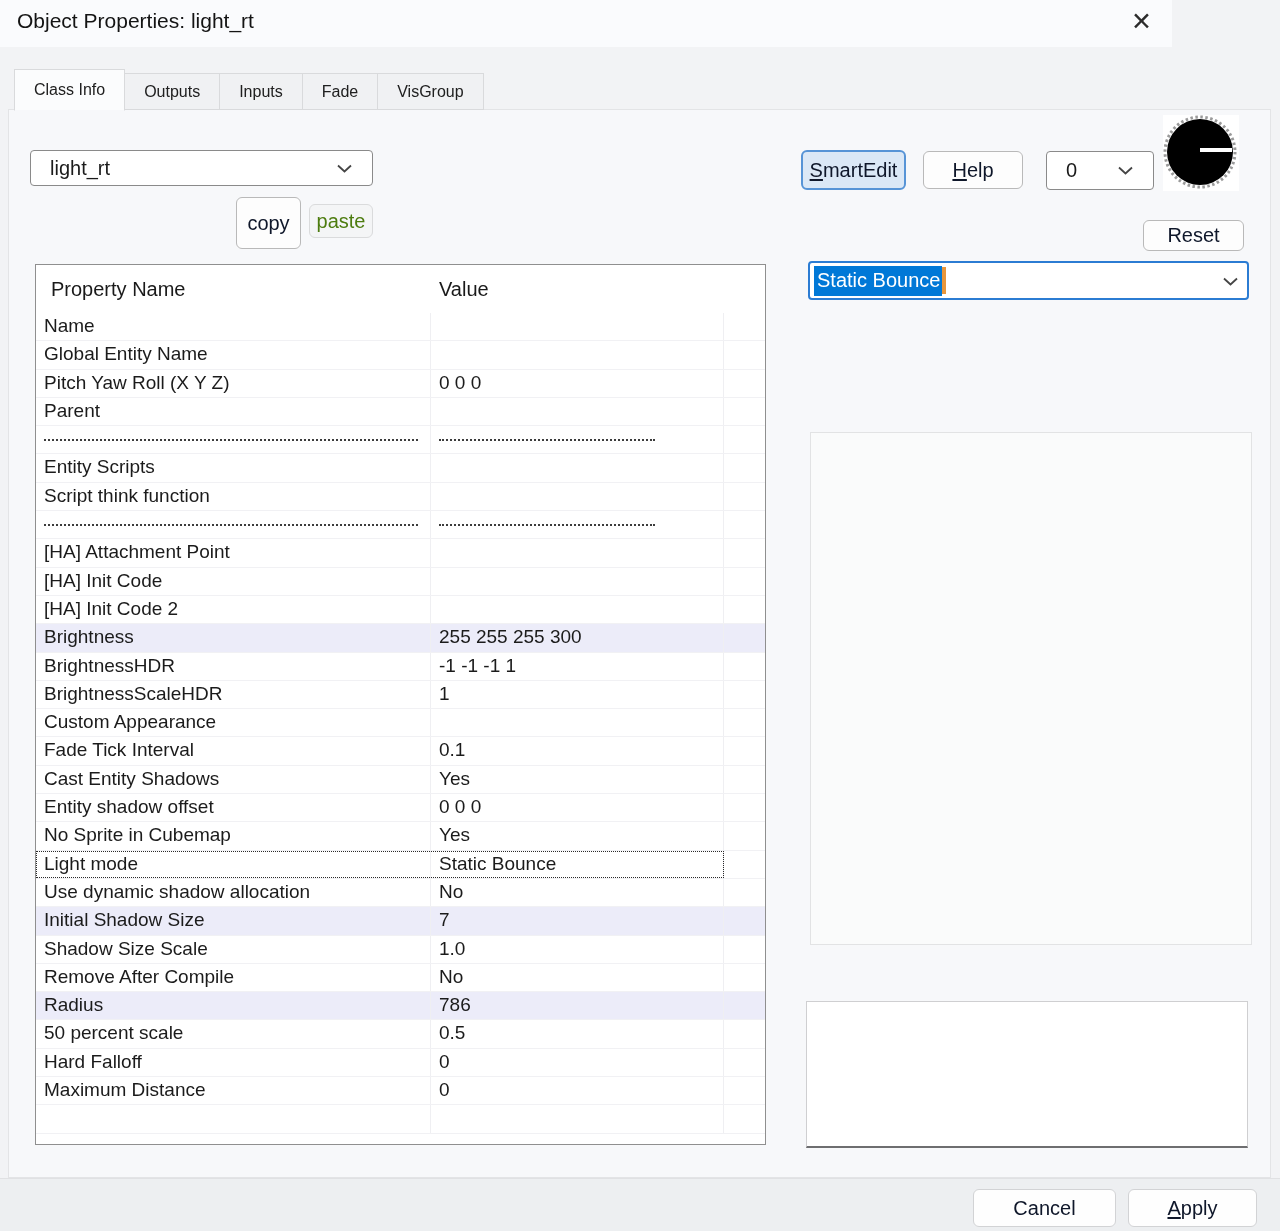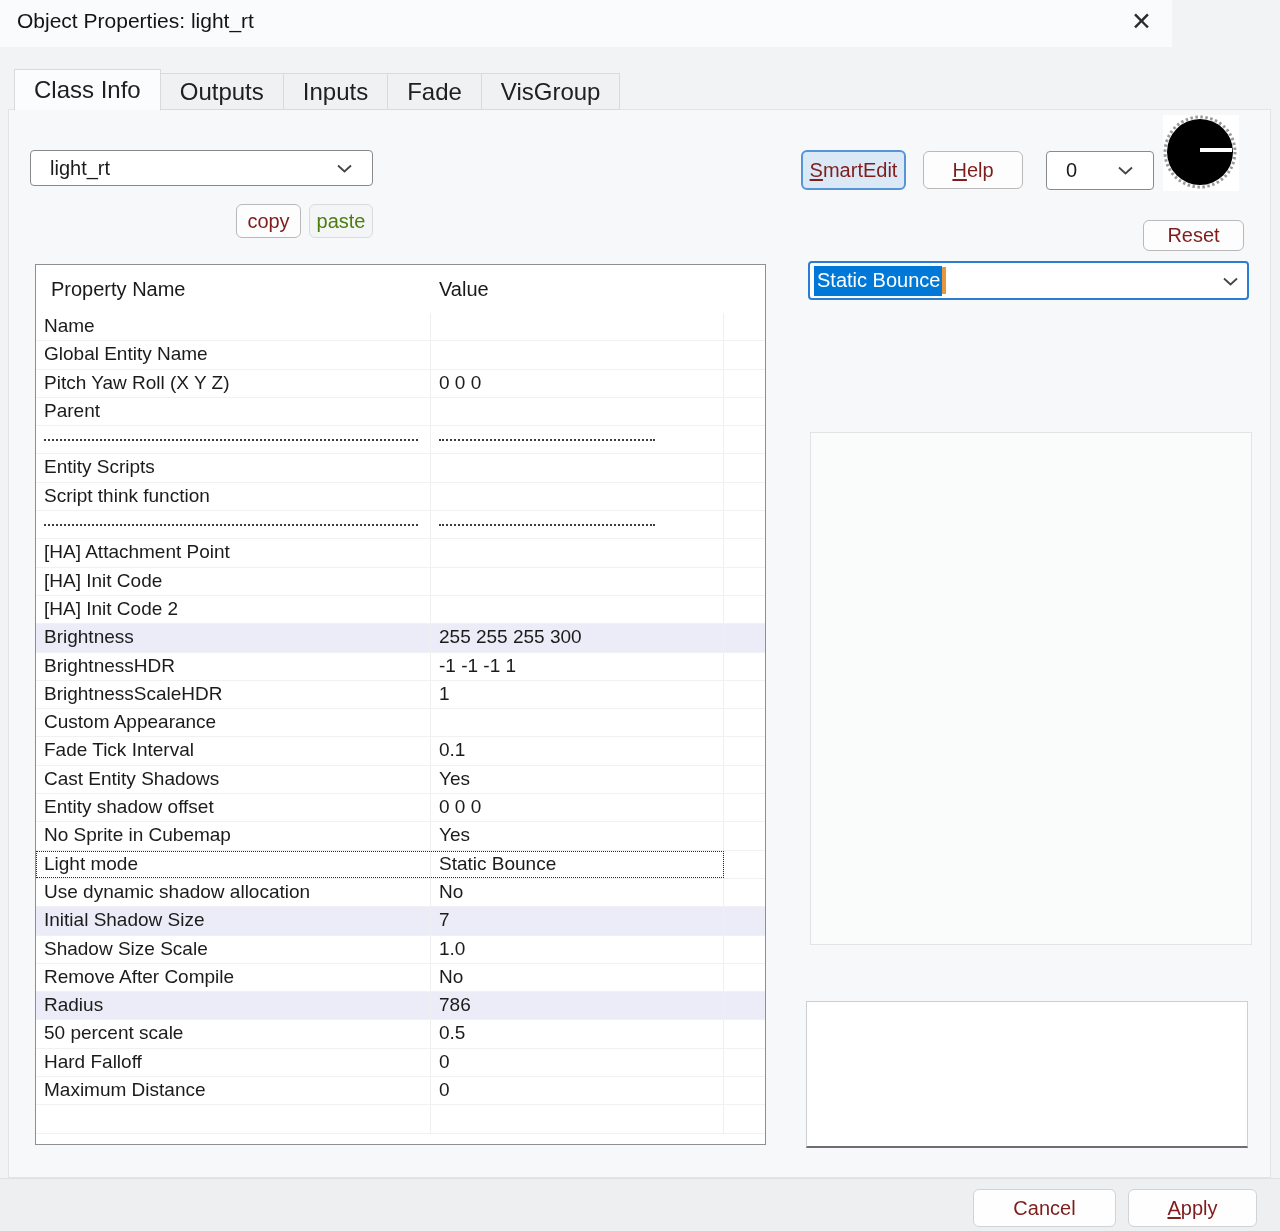--- a/index.html
+++ b/index.html
@@ -13,38 +13,38 @@
   .dialog{position:absolute;left:0;top:0;width:1280px;height:1231px;background:#f2f3f5;}
 
   
   .titlebar{position:absolute;left:0;top:0;width:1172px;height:47px;background:#fafbfd;}
   .title{position:absolute;left:17px;top:9px;font-size:21px;color:#141414;}
   .close{position:absolute;right:14px;top:6px;font-size:25px;color:#2b2b2b;cursor:pointer;line-height:30px;padding:0 6px;}
 
   
   .tabstrip{position:absolute;left:14px;top:68px;height:42px;display:flex;align-items:flex-end;z-index:3;}
   .tab{box-sizing:border-box;height:37px;padding:0 19px;display:flex;align-items:center;
-       background:#f0f1f3;border:1px solid #d9dadc;border-left:none;font-size:24px;color:#202020;cursor:pointer;}
+       background:#f0f1f3;border:1px solid #d9dadc;border-left:none;font-size:16px;color:#202020;cursor:pointer;}
   .tab:first-child{border-left:1px solid #d9dadc;}
   .tab.active{height:42px;background:#fbfcfd;border:1px solid #d9dadc;border-bottom:1px solid #f7f8fa;margin-bottom:-1px;z-index:4;}
 
   
   .page{position:absolute;left:8px;top:109px;width:1263px;height:1069px;background:#f7f8fa;border:1px solid #e3e4e6;box-sizing:border-box;z-index:1;}
 
   .lbl{position:absolute;font-size:20px;color:#161616;}
   .u{text-decoration:underline;text-underline-offset:2px;}
 
   
   .combo{position:absolute;box-sizing:border-box;background:#fff;border:1px solid #8a8a8a;border-radius:4px;
          display:flex;align-items:center;font-size:20px;padding:0 19px;cursor:pointer;z-index:2;}
   .combo .chev{margin-left:auto;display:flex;align-items:center;}
 
   
   .btn{position:absolute;box-sizing:border-box;background:#fdfdfd;border:1px solid #b9b9b9;border-radius:6px;
-       display:flex;align-items:center;justify-content:center;font-size:20px;color:#7f1d1d;cursor:pointer;z-index:2;}
+       display:flex;align-items:center;justify-content:center;font-size:20px;color:#0f172a;cursor:pointer;z-index:2;}
   .btn.disabled{background:#f4f5f6;border-color:#dadbdc;color:#4d7c0f;cursor:default;}
   .btn.focus-blue{background:#dbe8f6;border:2px solid #5794d6;}
 
   
   .ptable{position:absolute;left:35px;top:264px;width:731px;height:881px;box-sizing:border-box;
           background:#fff;border:1px solid #8f8f8f;overflow:hidden;z-index:2;}
   .thead{display:flex;height:48px;align-items:center;font-size:20px;color:#1a1a1a;}
   .thead .hname{width:395px;box-sizing:border-box;padding-left:15px;}
   .thead .hval{width:293px;box-sizing:border-box;padding-left:8px;}
   .trow{display:flex;height:27.3px;position:relative;border-bottom:1px solid #f1f1f4;font-size:19px;line-height:26px;}
@@ -120,21 +120,21 @@
     <span class="chev">
       <svg width="17" height="11" viewBox="0 0 17 11">
           <polyline points="2,2.5 8.5,8.5 15,2.5" fill="none" stroke="#454545" stroke-width="1.8"></polyline>
         </svg>
     </span>
   </div>
 
   <div class="lbl" style="left:30px;top:210px;">
     <span>Ke</span><span class="u">y</span><span>values:</span>
   </div>
-  <button class="btn" style="left:236px;top:204px;width:65px;height:34px;">
+  <button class="btn" style="left:236px;top:197px;width:65px;height:52px;">
     <span>copy</span>
   </button>
   <button class="btn disabled" style="left:309px;top:204px;width:64px;height:34px;">
     <span>paste</span>
   </button>
 
   <button class="btn focus-blue" style="left:801px;top:150px;width:105px;height:40px;">
     <span><span class="u">S</span><span>martEdit</span></span>
   </button>
   <button class="btn" style="left:923px;top:151px;width:100px;height:38px;">

